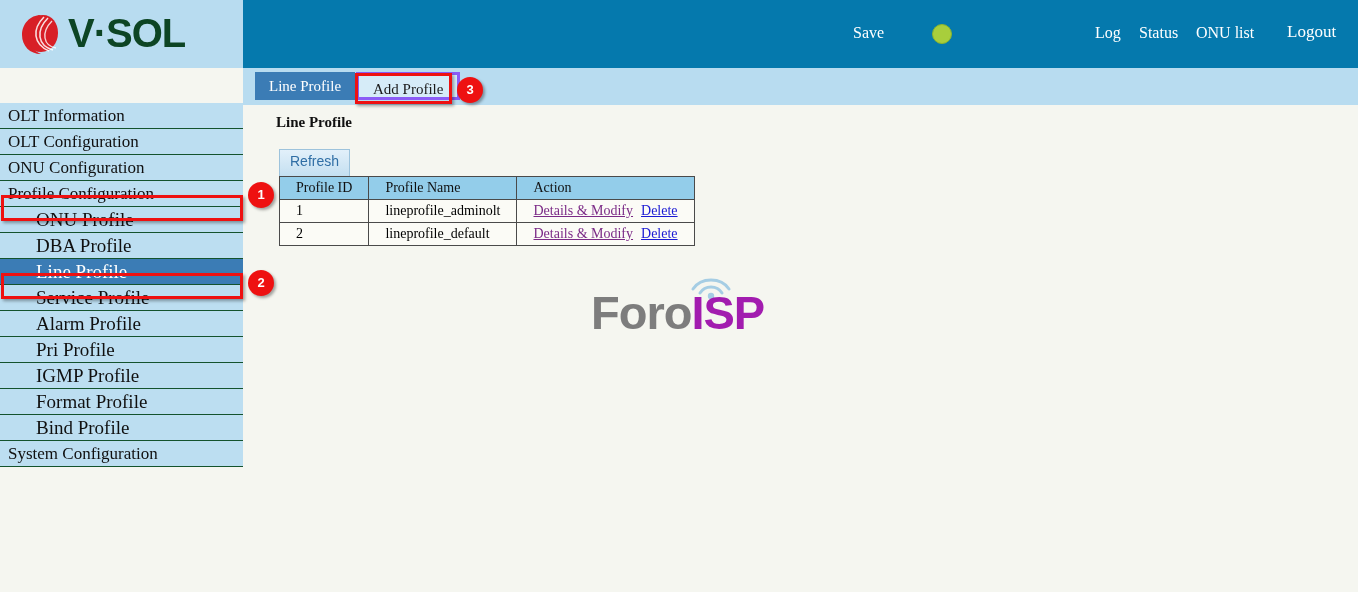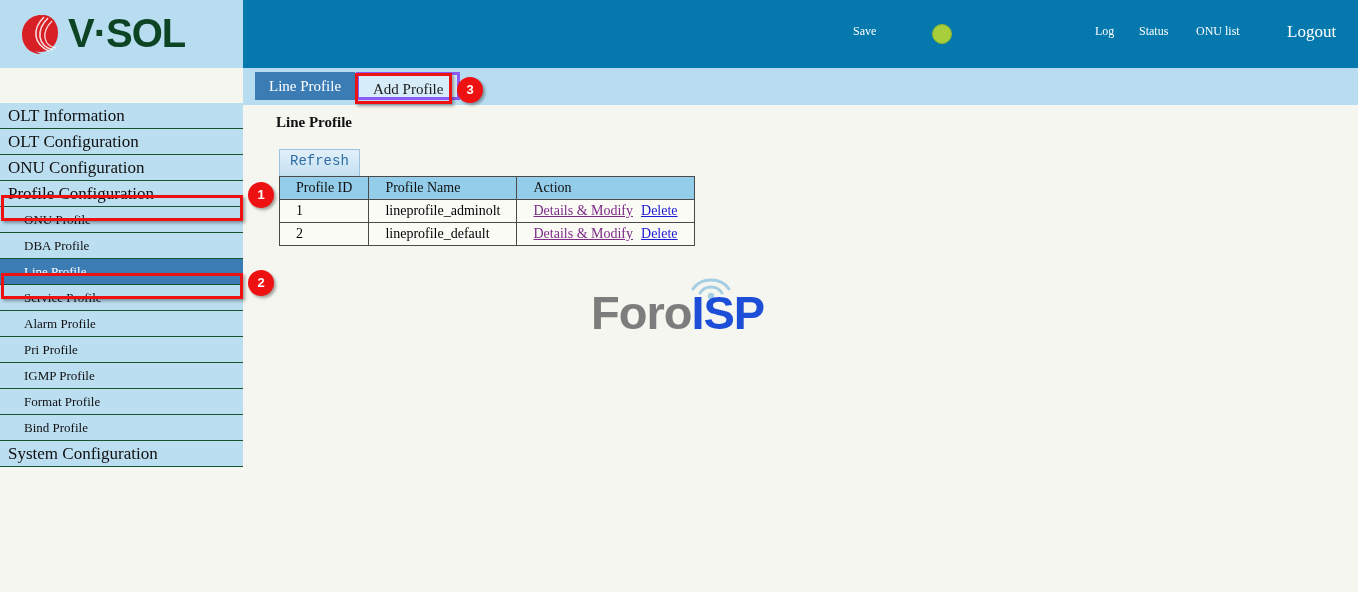--- a/index.html
+++ b/index.html
@@ -47,21 +47,21 @@
   }
   .header-blue {
     flex: 1 1 auto;
     background: #0579ad;
     position: relative;
   }
   .hdr-item {
     position: absolute;
     top: 24px;
     color: #ffffff;
-    font-size: 12px;
+    font-size: 16px;
     font-family: "Liberation Serif", serif;
     cursor: pointer;
     white-space: nowrap;
   }
   .hdr-save   { left: 610px; }
   .hdr-log    { left: 852px; }
   .hdr-status { left: 896px; }
   .hdr-onu    { left: 953px; }
   .hdr-logout { left: 1044px; top: 22px; font-size: 17px; }
   .status-dot {
@@ -113,22 +113,22 @@
     background: #bcdef1;
     color: #101010;
     font-size: 17px;
     padding-left: 8px;
     border-bottom: 1px solid #14532d;
     cursor: pointer;
     white-space: nowrap;
     overflow: hidden;
   }
   .nav-item.sub {
-    font-size: 13px;
-    padding-left: 24px;
+    font-size: 19px;
+    padding-left: 36px;
   }
   .nav-item.selected {
     background: #3b7cb5;
     color: #ffffff;
   }
 
   
   .content {
     position: absolute;
     left: 243px; top: 105px;
@@ -141,21 +141,21 @@
     font-size: 15px;
     font-weight: bold;
     color: #101010;
     font-family: "Liberation Serif", serif;
   }
   .refresh-btn {
     position: absolute;
     left: 36px; top: 44px;
     padding: 3px 10px 12px 10px;
     font-size: 14px;
-    font-family: Liberation Mono, monospace;
+    font-family: Liberation Sans, sans-serif;
     color: #2f6ea5;
     background: linear-gradient(#e2f0fa, #bedcef);
     border: 1px solid #9dc3dc;
     cursor: pointer;
   }
 
   table.grid {
     position: absolute;
     left: 36px; top: 71px;
     border-collapse: collapse;
@@ -200,21 +200,21 @@
   .wm-text {
     font-family: "Liberation Sans", sans-serif;
     font-weight: bold;
     font-size: 47px;
     letter-spacing: -1px;
     line-height: 1;
     position: absolute;
     left: 0; top: 22px;
   }
   .wm-foro { color: #7d7d7d; }
-  .wm-isp  { color: #1d4ed8; }
+  .wm-isp  { color: #a21caf; }
 
   
   .hl-box {
     position: absolute;
     border: 3px solid #ee1111;
     box-shadow: 2px 2px 3px rgba(0,0,0,0.35);
     pointer-events: none;
   }
   .badge {
     position: absolute;

